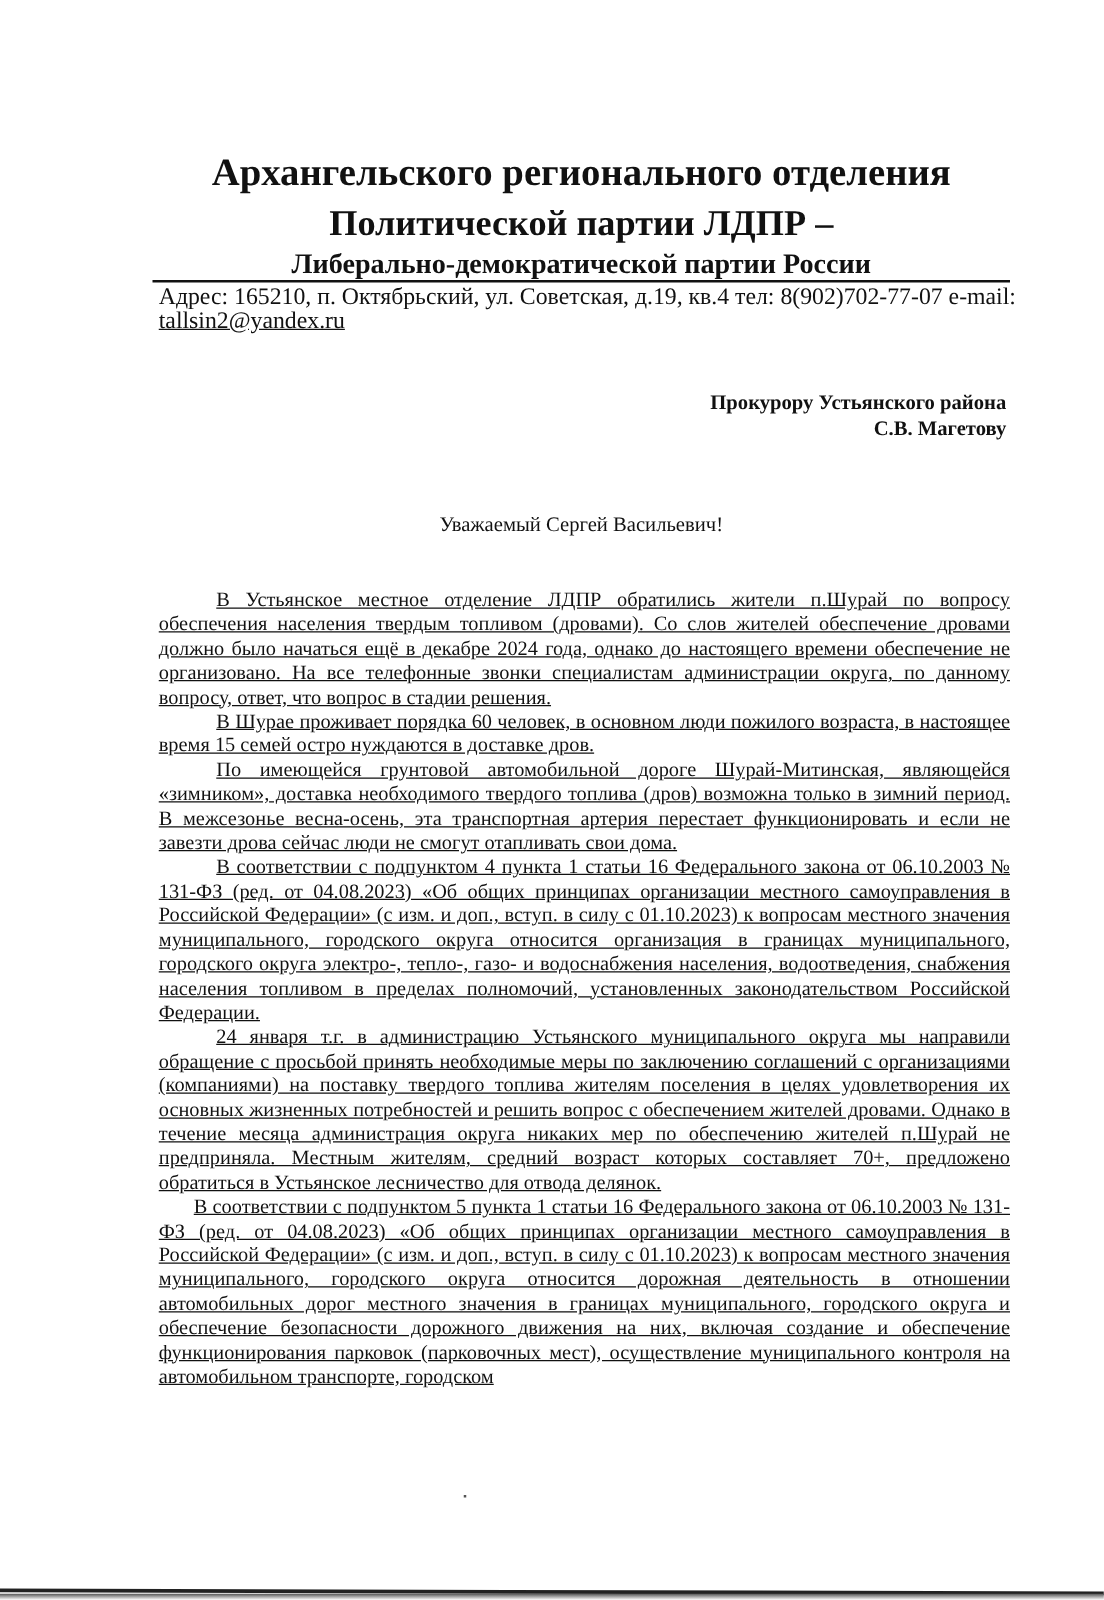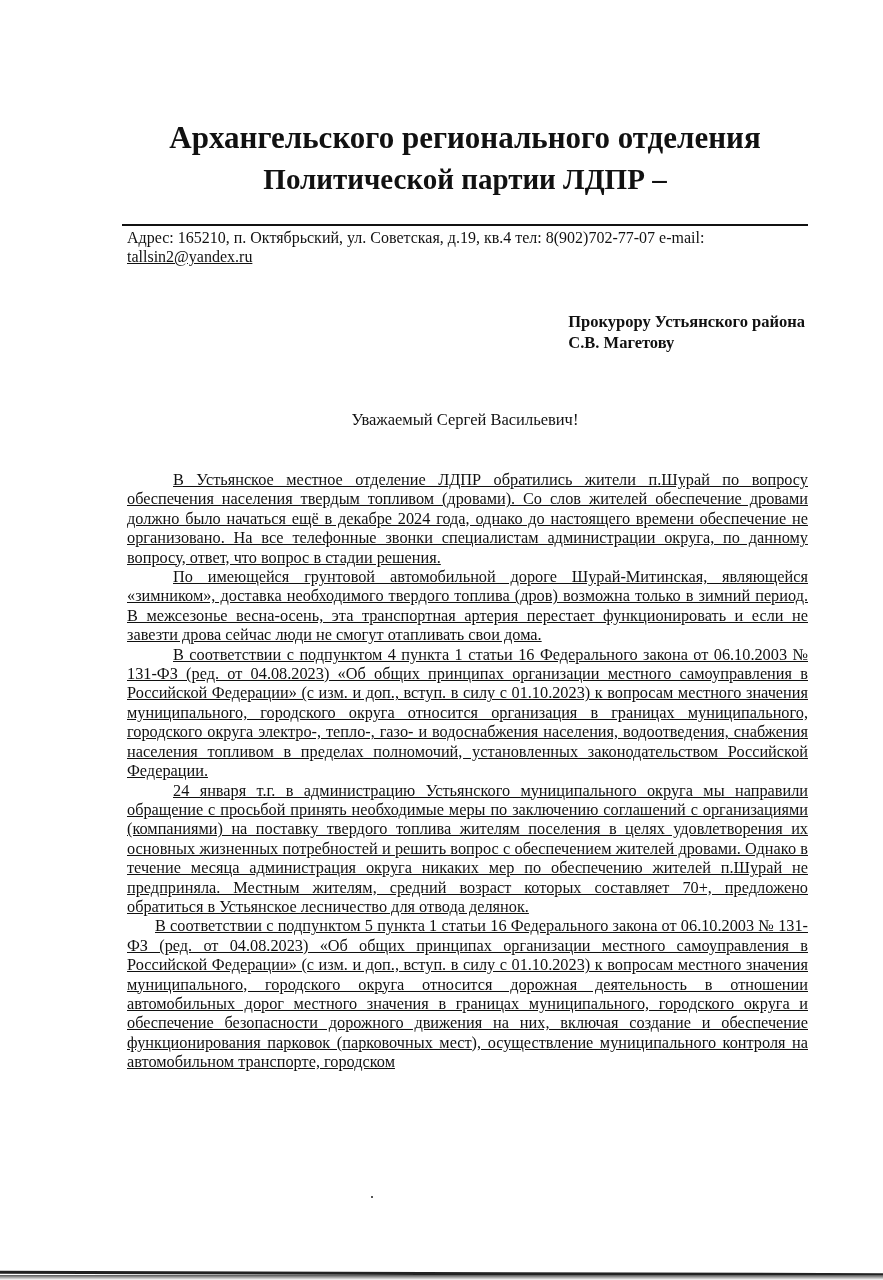--- a/index.html
+++ b/index.html
@@ -7,53 +7,55 @@
     width: 883px; height: 1280px; background: #ffffff; position: relative; overflow: hidden;
     font-family: "Liberation Serif", "DejaVu Serif", serif; color: #111;
   }
   .page { position: absolute; left: 0; top: 0; width: 883px; height: 1280px; }
   .hdr { position: absolute; left: 120px; width: 690px; text-align: center; font-weight: bold; white-space: nowrap; }
   .h1 { top: 106px; font-size: 23px; }
   .h2 { top: 120px; font-size: 31px; }
   .h3 { top: 163px; font-size: 29px; }
   .h4 { top: 198px; font-size: 22.5px; }
   .rule { position: absolute; left: 122px; top: 224px; width: 686px; height: 0; border-top: 2.5px solid #111; }
-  .addr { position: absolute; left: 127px; top: 228px; width: 690px; font-size: 16px; line-height: 19px; }
+  .addr { position: absolute; left: 127px; top: 228px; width: 690px; font-size: 19px; line-height: 19px; }
   .addr .email { text-decoration: underline; }
-  .recipient { position: absolute; right: 78px; top: 311px; font-weight: bold; font-size: 16.5px; line-height: 21px; }
+  .recipient { position: absolute; right: 78px; top: 311px; text-align: right; font-weight: bold; font-size: 16.5px; line-height: 21px; }
   .greeting { position: absolute; left: 120px; width: 690px; top: 410px; text-align: center; font-weight: normal; font-size: 16.5px; }
   .body { position: absolute; left: 127px; top: 470px; width: 681px; font-size: 16.3px; line-height: 19.4px; text-decoration: underline; }
   .body p { margin: 0; text-align: justify; text-indent: 46px; }
   .body p.ind2 { text-indent: 28px; }
   .dot { position: absolute; left: 371px; top: 1196px; width: 2px; height: 2px; background: #555; }
   .bottom-edge { position: absolute; left: 0; top: 1272px; width: 883px; height: 3px; background: #222; transform: rotate(0.15deg); }
   .bottom-edge2 { position: absolute; left: 0; top: 1275px; width: 883px; height: 5px; background: linear-gradient(#555, #fff); }
 </style>
 </head>
 <body>
 
 <div class="page">
   <div class="hdr h2">Архангельского регионального отделения</div>
   <div class="hdr h3">Политической партии ЛДПР –</div>
+  <div class="hdr h4">Либерально-демократической партии России</div>
   <div class="rule"></div>
 
   <div class="addr">
     <span>Адрес: 165210, п. Октябрьский, ул. Советская, д.19, кв.4 тел: 8(902)702-77-07 e-mail:</span><br>
     <span class="email">tallsin2@yandex.ru</span>
   </div>
 
   <div class="recipient">
     <div>Прокурору Устьянского района</div>
     <div>С.В. Магетову</div>
   </div>
 
   <div class="greeting">Уважаемый Сергей Васильевич!</div>
 
   <div class="body">
     <p>В Устьянское местное отделение ЛДПР обратились жители п.Шурай по вопросу обеспечения населения твердым топливом (дровами). Со слов жителей обеспечение дровами должно было начаться ещё в декабре 2024 года, однако до настоящего времени обеспечение не организовано. На все телефонные звонки специалистам администрации округа, по данному вопросу, ответ, что вопрос в стадии решения.</p>
+    <p>В Шурае проживает порядка 60 человек, в основном люди пожилого возраста, в настоящее время 15 семей остро нуждаются в доставке дров.</p>
     <p>По имеющейся грунтовой автомобильной дороге Шурай-Митинская, являющейся «зимником», доставка необходимого твердого топлива (дров) возможна только в зимний период. В межсезонье весна-осень, эта транспортная артерия перестает функционировать и если не завезти дрова сейчас люди не смогут отапливать свои дома.</p>
     <p>В соответствии с подпунктом 4 пункта 1 статьи 16 Федерального закона от 06.10.2003 № 131-ФЗ (ред. от 04.08.2023) «Об общих принципах организации местного самоуправления в Российской Федерации» (с изм. и доп., вступ. в силу с 01.10.2023) к вопросам местного значения муниципального, городского округа относится организация в границах муниципального, городского округа электро-, тепло-, газо- и водоснабжения населения, водоотведения, снабжения населения топливом в пределах полномочий, установленных законодательством Российской Федерации.</p>
     <p>24 января т.г. в администрацию Устьянского муниципального округа мы направили обращение с просьбой принять необходимые меры по заключению соглашений с организациями (компаниями) на поставку твердого топлива жителям поселения в целях удовлетворения их основных жизненных потребностей и решить вопрос с обеспечением жителей дровами. Однако в течение месяца администрация округа никаких мер по обеспечению жителей п.Шурай не предприняла. Местным жителям,  средний возраст которых составляет 70+, предложено обратиться в Устьянское лесничество для отвода делянок.</p>
     <p class="ind2">В соответствии с подпунктом 5 пункта 1 статьи 16 Федерального закона от 06.10.2003 № 131-ФЗ (ред. от 04.08.2023) «Об общих принципах организации местного самоуправления в Российской Федерации» (с изм. и доп., вступ. в силу с 01.10.2023) к вопросам местного значения муниципального, городского округа относится дорожная деятельность в отношении автомобильных дорог местного значения в границах муниципального, городского округа и обеспечение безопасности дорожного движения на них, включая создание и обеспечение функционирования парковок (парковочных мест), осуществление муниципального контроля на автомобильном транспорте, городском</p>
   </div>
 
   <div class="dot"></div>
   <div class="bottom-edge"></div>
   <div class="bottom-edge2"></div>
 </div>

